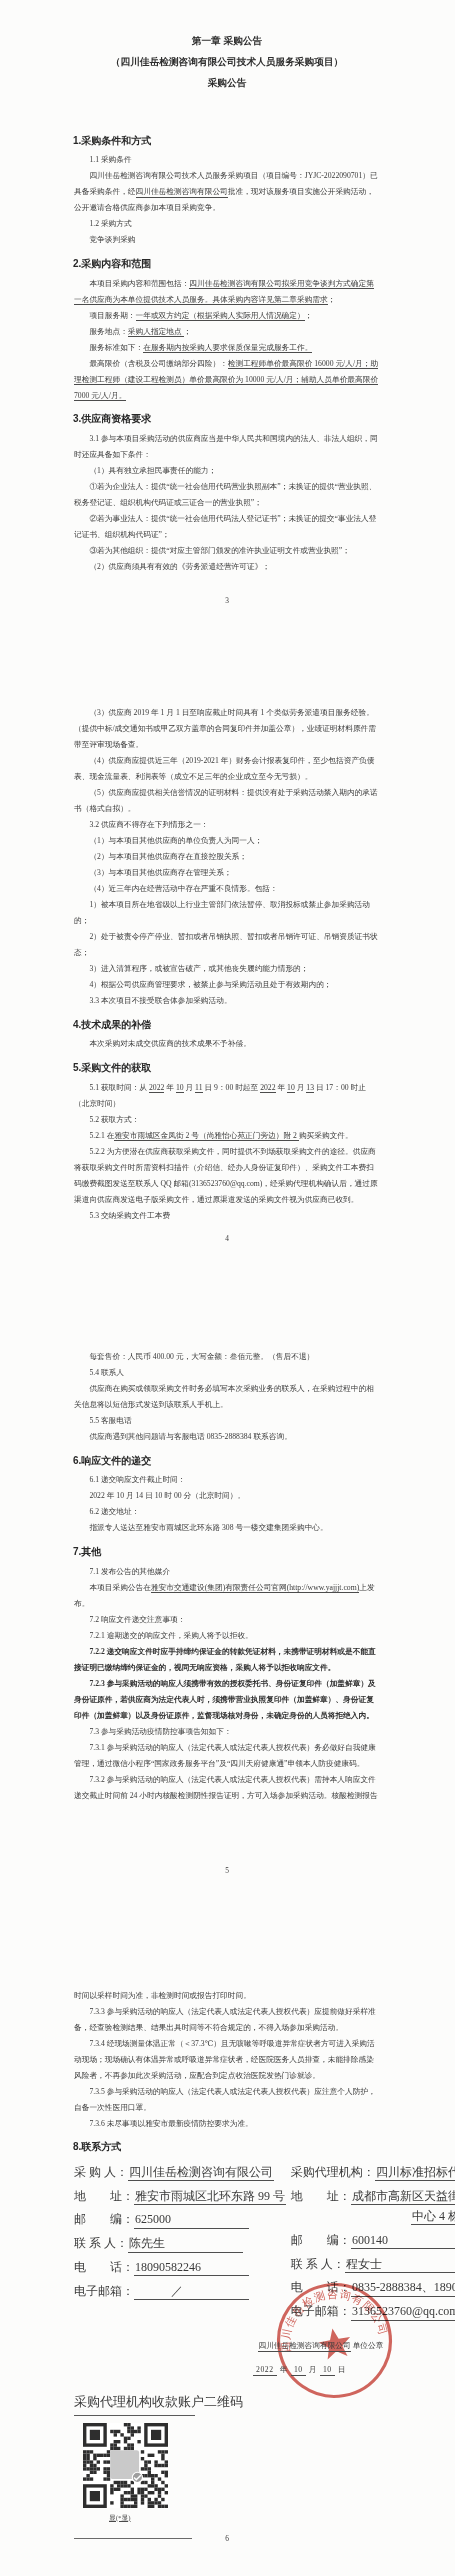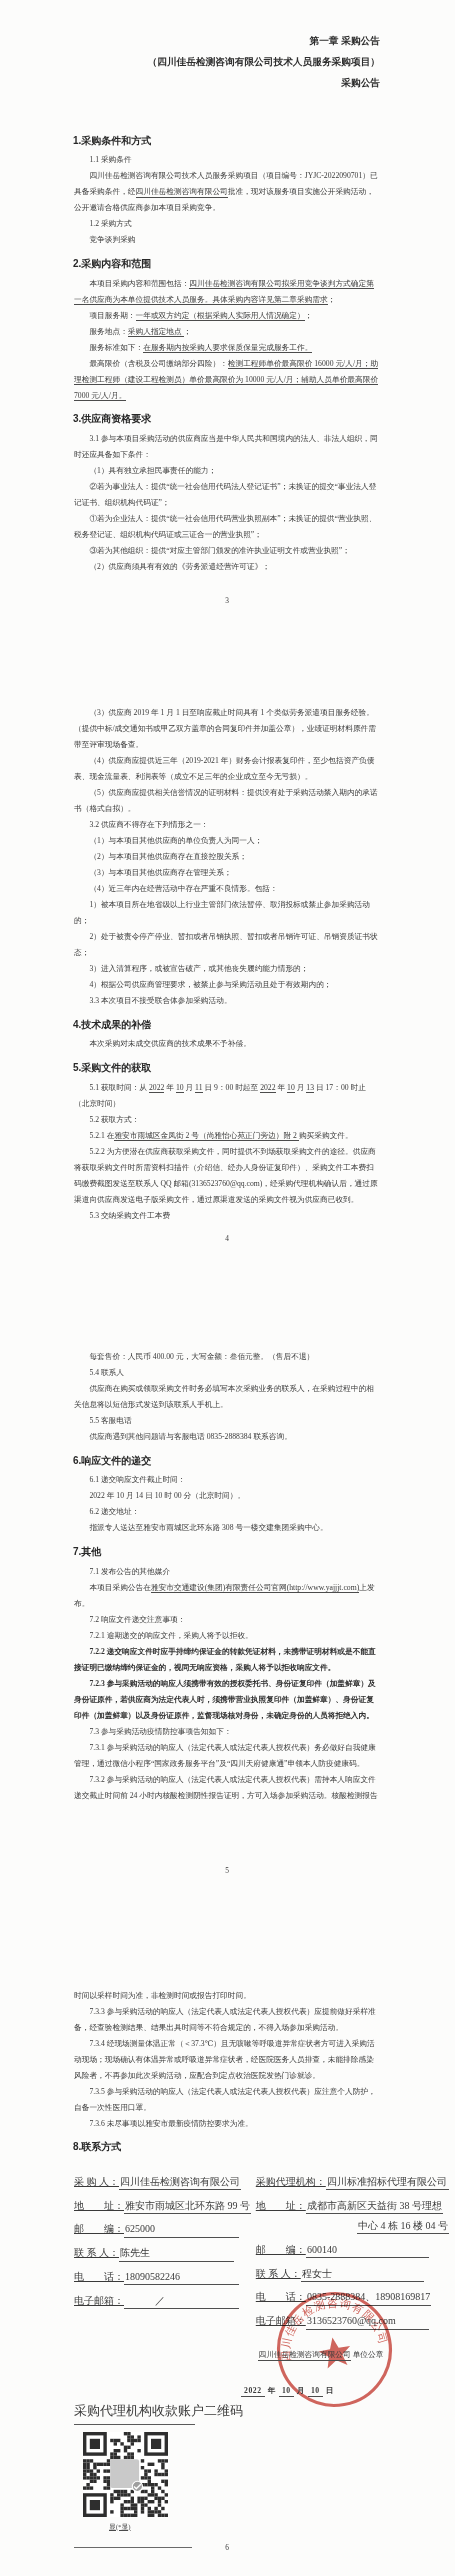--- a/index.html
+++ b/index.html
@@ -19,48 +19,48 @@
   .page1{height:612px;padding-top:30px;}
   .page2{height:547px;margin-top:91px;padding-top:2.3px;}
   .page3{height:535px;margin-top:97px;padding-top:2.3px;}
   .page4{height:595px;margin-top:100px;padding-top:5.7px;}
 
   .blk{margin:0;font-size:7.7px;line-height:16px;}
   .p{text-indent:2em;}
   .pb{text-indent:2em;font-weight:bold;color:#313131;}
   .noindent{text-indent:0;}
   .title{
-    text-align:right;text-indent:0;
+    text-align:center;text-indent:0;
     font-family:"Liberation Sans","DejaVu Sans",sans-serif;
     font-weight:700;font-size:9.7px;line-height:21px;color:#2d2d2d;
   }
   .h{
     font-family:"Liberation Sans","DejaVu Sans",sans-serif;
     font-weight:700;font-size:10px;line-height:17px;color:#282828;
     margin:6.8px 0 3.4px -1.1px;text-indent:0;
   }
   .mt-lg{margin-top:39px;}
   .u{border-bottom:0.6px solid #4c4c4c;padding-bottom:0.6px;}
   .pageno{margin-top:auto;text-align:center;font-size:7.4px;padding-bottom:6.8px;color:#3a3a3a;}
 
   
-  .contact{display:flex;margin-top:16px;font-size:10px;text-decoration:underline;}
+  .contact{display:flex;margin-top:7px;font-size:12px;}
   .ccol{flex:1;}
   .ccol.right{padding-left:4.6px;}
   .crow{margin-bottom:8.5px;line-height:13.7px;white-space:nowrap;}
   .clabel{white-space:pre;}
   .cv{display:inline-block;border-bottom:0.6px solid #4f4f4f;padding:0 1.1px 0.6px 1.1px;min-width:113px;white-space:pre;}
   .ccol.right .cv{min-width:121px;}
   .crow.cont{margin-left:55px;margin-top:-3.4px;text-align:right;}
   .crow.cont .cv{min-width:85px;}
 
   
   .stamp-area{position:relative;height:59px;margin-top:1.1px;font-size:7.7px;}
   .stampline{position:absolute;right:-3.4px;top:8px;margin:0;}
-  .stampdate{position:absolute;right:34px;top:32px;margin:12px;letter-spacing:0.6px;font-weight:bold;}
+  .stampdate{position:absolute;right:34px;top:32px;margin:0;letter-spacing:0.6px;}
   .stampdate .u{padding:0 3.4px 0.6px 3.4px;}
   .seal{
     position:absolute;left:200px;top:-50px;width:121px;height:121px;
     opacity:.82;mix-blend-mode:multiply;pointer-events:none;
   }
 
   
   .qr-area{margin-top:3.4px;}
   .qr-label{margin:0 0 4.6px 0;font-size:13px;}
   .hr1{width:121px;border-top:1.1px solid #5a5a5a;margin:0 0 6.8px 0;}
@@ -87,22 +87,22 @@
         <p class="blk p"><span>竞争谈判采购</span></p>
         <h2 class="blk h"><span>2.采购内容和范围</span></h2>
         <p class="blk p"><span>本项目采购内容和范围包括：</span><span class="u">四川佳岳检测咨询有限公司拟采用竞争谈判方式确定第一名供应商为本单位提供技术人员服务。具体采购内容详见第二章采购需求</span><span>；</span></p>
         <p class="blk p"><span>项目服务期：</span><span class="u">一年或双方约定（根据采购人实际用人情况确定）</span><span>；</span></p>
         <p class="blk p"><span>服务地点：</span><span class="u">采购人指定地点 </span><span>；</span></p>
         <p class="blk p"><span>服务标准如下：</span><span class="u">在服务期内按采购人要求保质保量完成服务工作。</span></p>
         <p class="blk p"><span>最高限价（含税及公司缴纳部分四险）：</span><span class="u">检测工程师单价最高限价 16000 元/人/月；助理检测工程师（建设工程检测员）单价最高限价为 10000 元/人/月；辅助人员单价最高限价 7000 元/人/月。</span></p>
         <h2 class="blk h"><span>3.供应商资格要求</span></h2>
         <p class="blk p"><span>3.1 参与本项目采购活动的供应商应当是中华人民共和国境内的法人、非法人组织，同时还应具备如下条件：</span></p>
         <p class="blk p"><span>（1）具有独立承担民事责任的能力；</span></p>
+        <p class="blk p"><span>①若为企业法人：提供“统一社会信用代码营业执照副本”；未换证的提供“营业执照、税务登记证、组织机构代码证或三证合一的营业执照”；</span></p>
         <p class="blk p"><span>②若为事业法人：提供“统一社会信用代码法人登记证书”；未换证的提交“事业法人登记证书、组织机构代码证”；</span></p>
-        <p class="blk p"><span>①若为企业法人：提供“统一社会信用代码营业执照副本”；未换证的提供“营业执照、税务登记证、组织机构代码证或三证合一的营业执照”；</span></p>
         <p class="blk p"><span>③若为其他组织：提供“对应主管部门颁发的准许执业证明文件或营业执照”；</span></p>
         <p class="blk p"><span>（2）供应商须具有有效的《劳务派遣经营许可证》；</span></p>
       </div>
     <div class="pageno">3</div>
   </section>
 
   <section class="page page2">
     <div class="blocks">
         <p class="blk p"><span>（3）供应商 2019 年 1 月 1 日至响应截止时间具有 1 个类似劳务派遣项目服务经验。（提供中标/成交通知书或甲乙双方盖章的合同复印件并加盖公章），业绩证明材料原件需带至评审现场备查。</span></p>
         <p class="blk p"><span>（4）供应商应提供近三年（2019-2021 年）财务会计报表复印件，至少包括资产负债表、现金流量表、利润表等（成立不足三年的企业成立至今无亏损）。</span></p>

